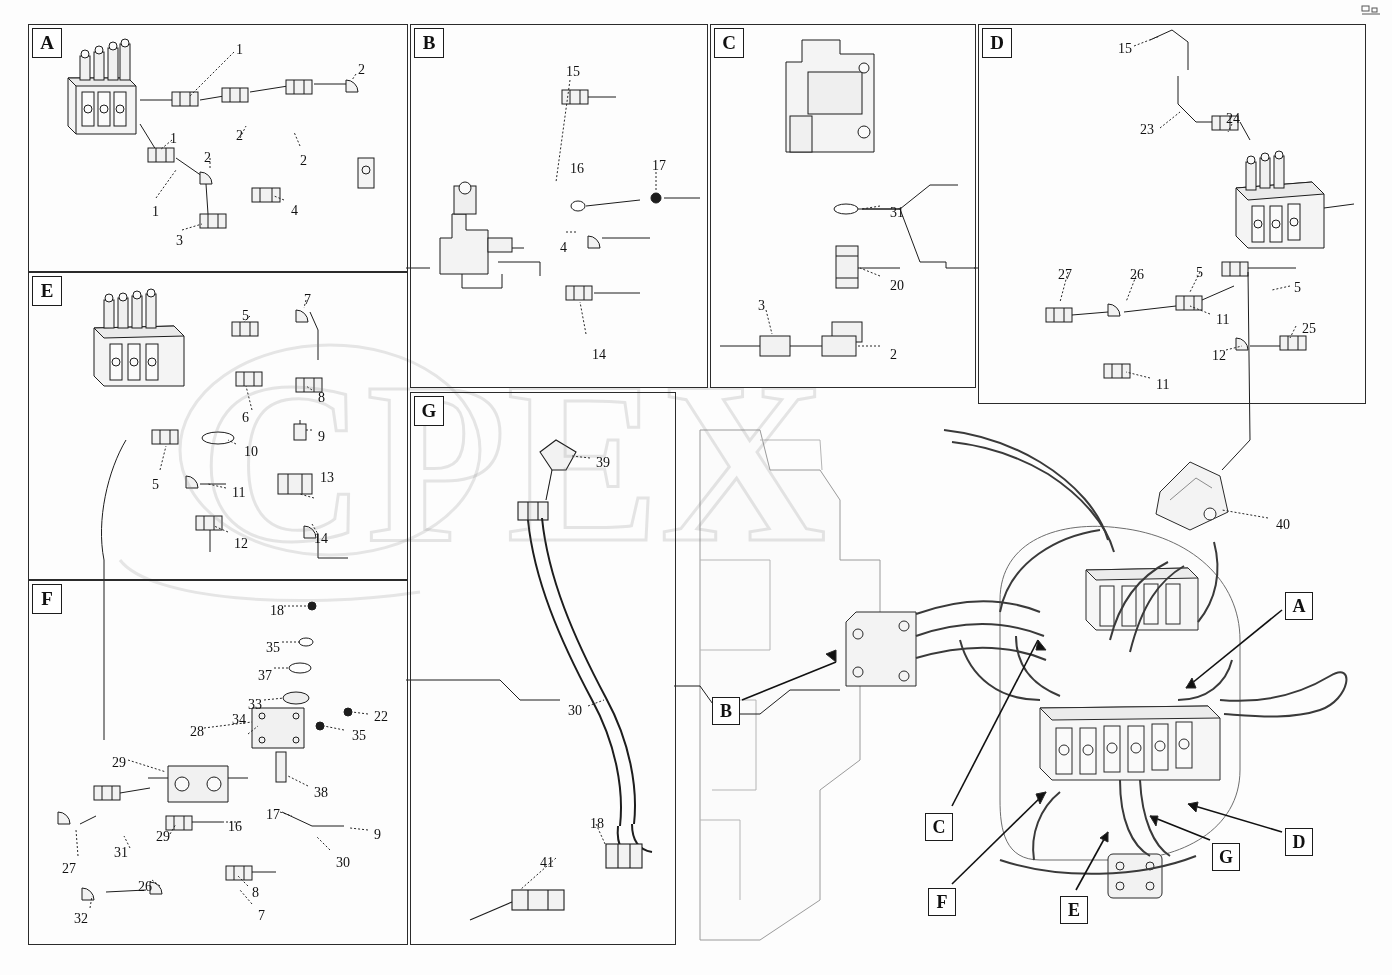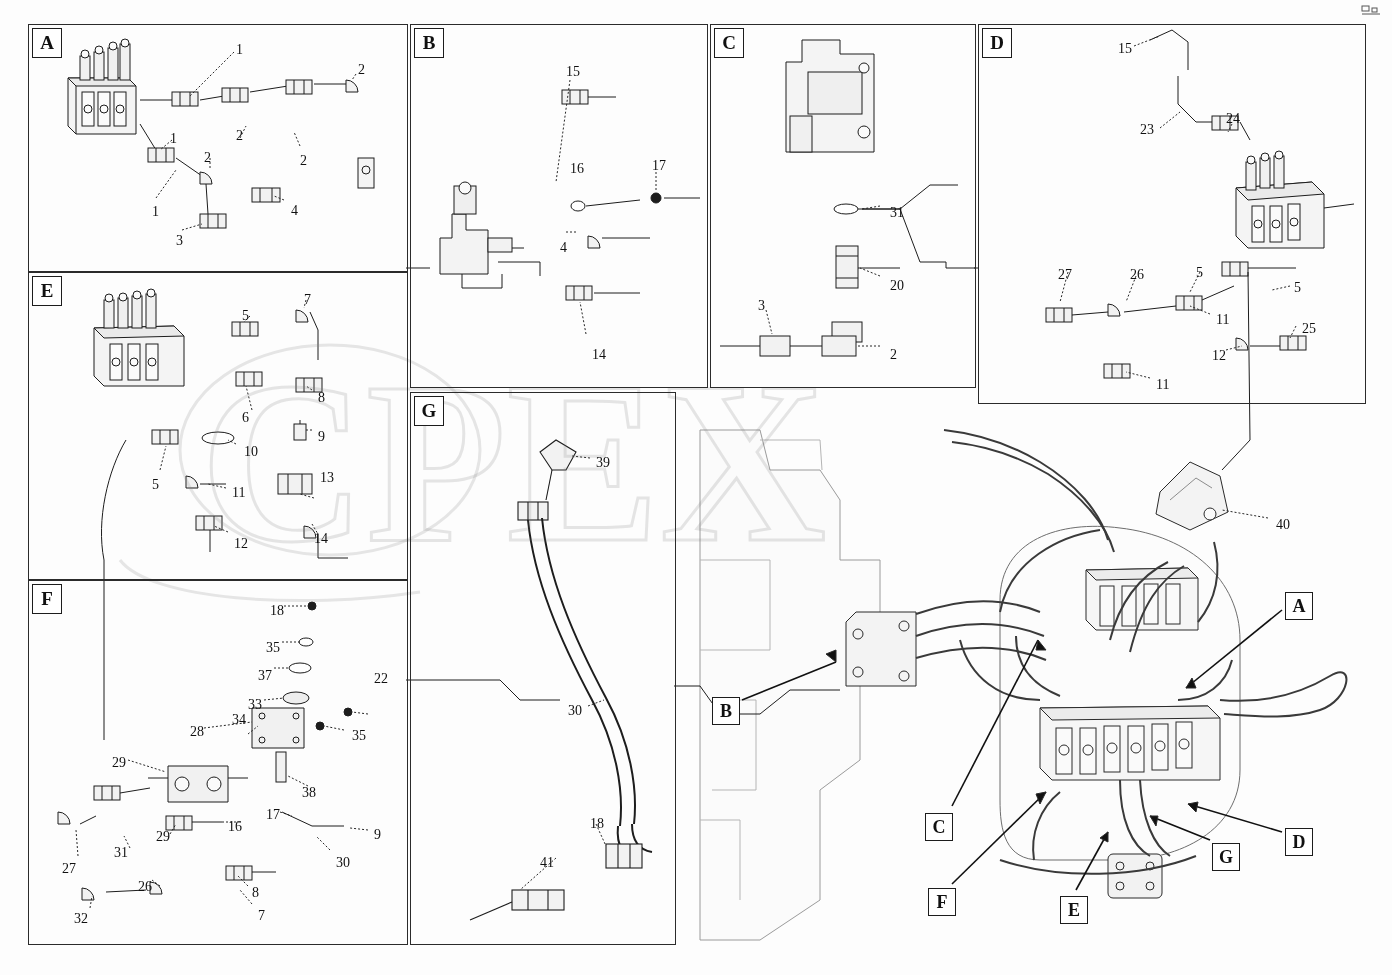--- a/index.html
+++ b/index.html
@@ -572,26 +572,26 @@
       <div class="num" style="left: 244px; top: 444px;">10</div>
       <div class="num" style="left: 152px; top: 477px;">5</div>
       <div class="num" style="left: 232px; top: 485px;">11</div>
       <div class="num" style="left: 320px; top: 470px;">13</div>
       <div class="num" style="left: 314px; top: 531px;">14</div>
       <div class="num" style="left: 234px; top: 536px;">12</div>
       <div class="num" style="left: 270px; top: 603px;">18</div>
       <div class="num" style="left: 266px; top: 640px;">35</div>
       <div class="num" style="left: 258px; top: 668px;">37</div>
       <div class="num" style="left: 248px; top: 697px;">33</div>
-      <div class="num" style="left: 374px; top: 671px;">22</div>
+      <div class="num" style="left: 374px; top: 709px;">22</div>
       <div class="num" style="left: 190px; top: 724px;">28</div>
       <div class="num" style="left: 232px; top: 712px;">34</div>
       <div class="num" style="left: 352px; top: 728px;">35</div>
       <div class="num" style="left: 112px; top: 755px;">29</div>
-      <div class="num" style="left: 302px; top: 785px;">38</div>
+      <div class="num" style="left: 314px; top: 785px;">38</div>
       <div class="num" style="left: 266px; top: 807px;">17</div>
       <div class="num" style="left: 228px; top: 819px;">16</div>
       <div class="num" style="left: 374px; top: 827px;">9</div>
       <div class="num" style="left: 156px; top: 829px;">29</div>
       <div class="num" style="left: 336px; top: 855px;">30</div>
       <div class="num" style="left: 114px; top: 845px;">31</div>
       <div class="num" style="left: 62px; top: 861px;">27</div>
       <div class="num" style="left: 138px; top: 879px;">26</div>
       <div class="num" style="left: 252px; top: 885px;">8</div>
       <div class="num" style="left: 258px; top: 908px;">7</div>

